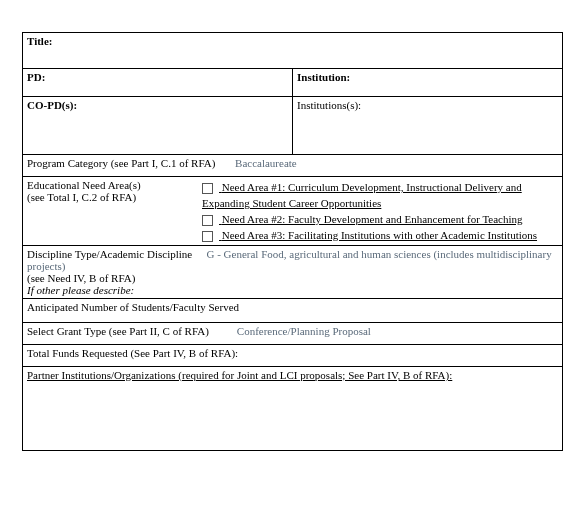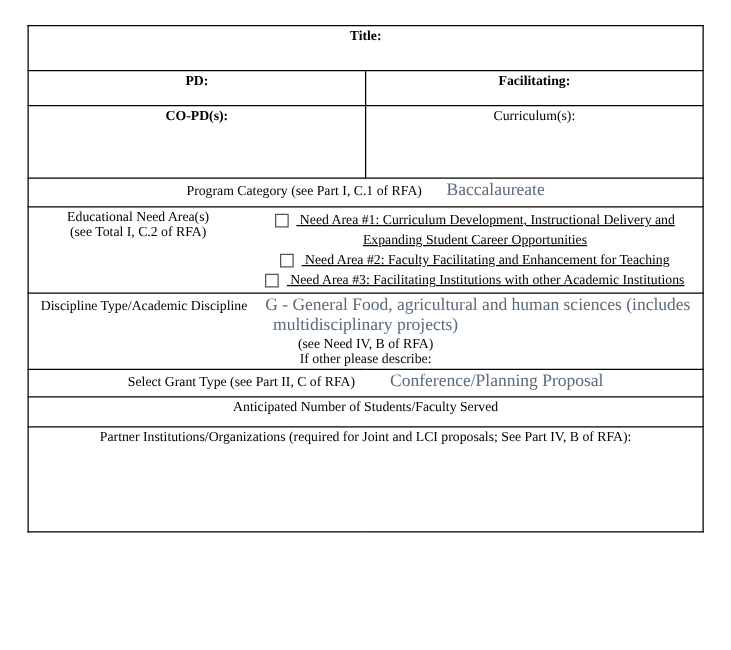--- a/index.html
+++ b/index.html
@@ -7,38 +7,37 @@
     margin: 0;
     padding: 0;
     background: #fff;
     font-family: "Times New Roman", Times, serif;
     font-size: 11px;
     color: #000;
     width: 585px;
     height: 520px;
   }
   .form-wrap {
-    padding: 20px 22px 10px 22px;
-    text-align: center;
+    padding: 32px 22px 10px 22px;
   }
   table.form {
     border-collapse: collapse;
     width: 100%;
     table-layout: fixed;
   }
   table.form td {
     border: 1px solid #000;
     vertical-align: top;
     padding: 2px 4px;
   }
   .lbl { font-weight: bold; }
-  .italic { }
+  .italic { font-style: italic; }
   .dd {
     color: #5a6a7a;
-    font-size: 14px;
+    font-size: 11px;
     padding-left: 6px;
   }
   .cbox {
     display: inline-block;
     width: 11px;
     height: 11px;
     border: 1px solid #555;
     background: #fff;
     margin-right: 6px;
     vertical-align: middle;
@@ -59,30 +58,30 @@
     <td colspan="2" style="height:36px;">
       <span class="lbl">Title:</span>
     </td>
   </tr>
 
   <tr>
     <td style="height:28px;">
       <span class="lbl">PD:</span>
     </td>
     <td>
-      <span class="lbl">Facilitating:</span>
+      <span class="lbl">Institution:</span>
     </td>
   </tr>
 
   <tr>
     <td style="height:58px;font-weight:bold;">
       <span>CO-PD(s):</span>
     </td>
     <td>
-      <span>Curriculum(s):</span>
+      <span>Institutions(s):</span>
     </td>
   </tr>
 
   <tr>
     <td colspan="2" style="height:22px; padding-bottom:4px;">
       <span>Program Category (see Part I, C.1 of RFA)</span>
       &nbsp;&nbsp;&nbsp;
       <span class="dd">Baccalaureate</span>
     </td>
   </tr>
@@ -94,21 +93,21 @@
           <span>Educational Need Area(s)</span><br>
           <span> (see Total I, C.2 of RFA)</span>
         </div>
         <div class="main" style="padding:2px 4px;">
           <div class="need-row">
             <span class="cbox"></span>
             <span>Need Area #1: Curriculum Development, Instructional Delivery and Expanding Student Career Opportunities</span>
           </div>
           <div class="need-row">
             <span class="cbox"></span>
-            <span>Need Area #2: Faculty Facilitating and Enhancement for Teaching</span>
+            <span>Need Area #2: Faculty Development and Enhancement for Teaching</span>
           </div>
           <div class="need-row">
             <span class="cbox"></span>
             <span>Need Area #3: Facilitating Institutions with other Academic Institutions</span>
           </div>
         </div>
       </div>
     </td>
   </tr>
 
@@ -118,35 +117,40 @@
         <span>Discipline Type/Academic Discipline</span>
         &nbsp;
         <span class="dd">G - General Food, agricultural and human sciences (includes multidisciplinary projects)</span>
       </div>
       <div>(see Need IV, B of RFA)</div>
       <div class="italic">If other please describe:</div>
     </td>
   </tr>
 
   <tr>
+    <td colspan="2" style="height:24px;">
+      <span>Anticipated Number of Students/Faculty Served</span>
+    </td>
+  </tr>
+
+  <tr>
     <td colspan="2" style="height:22px;">
       <span>Select Grant Type (see Part II, C of RFA)</span>
       &nbsp;&nbsp;&nbsp;&nbsp;&nbsp;&nbsp;
       <span class="dd">Conference/Planning Proposal</span>
     </td>
   </tr>
 
   <tr>
-    <td colspan="2" style="height:24px;">
-      <span>Anticipated Number of Students/Faculty Served</span>
+    <td colspan="2" style="height:22px;">
+      <span>Total Funds Requested (See Part IV, B of RFA):</span>
     </td>
   </tr>
 
-
   <tr>
-    <td colspan="2" style="height:84px;">
+    <td colspan="2" style="height:84px;text-decoration:underline;">
       <span>Partner Institutions/Organizations (required for Joint and LCI proposals; See Part IV, B of RFA):</span>
     </td>
   </tr>
 
 </tbody>
     </table>
 </div>
 
 </body></html>

